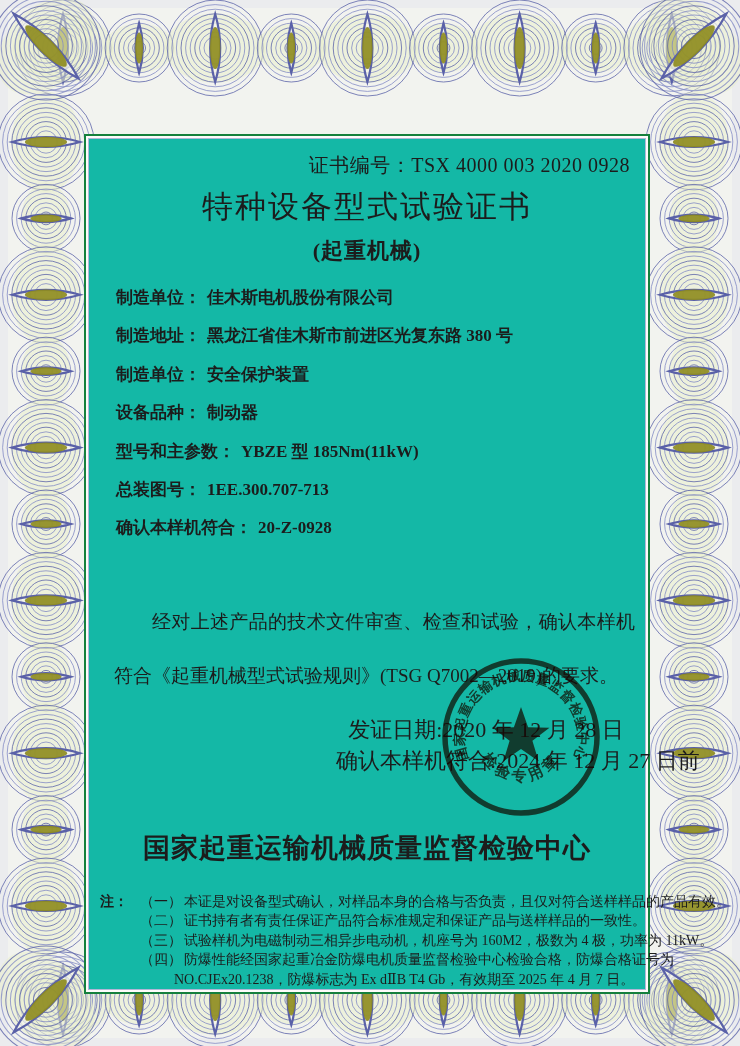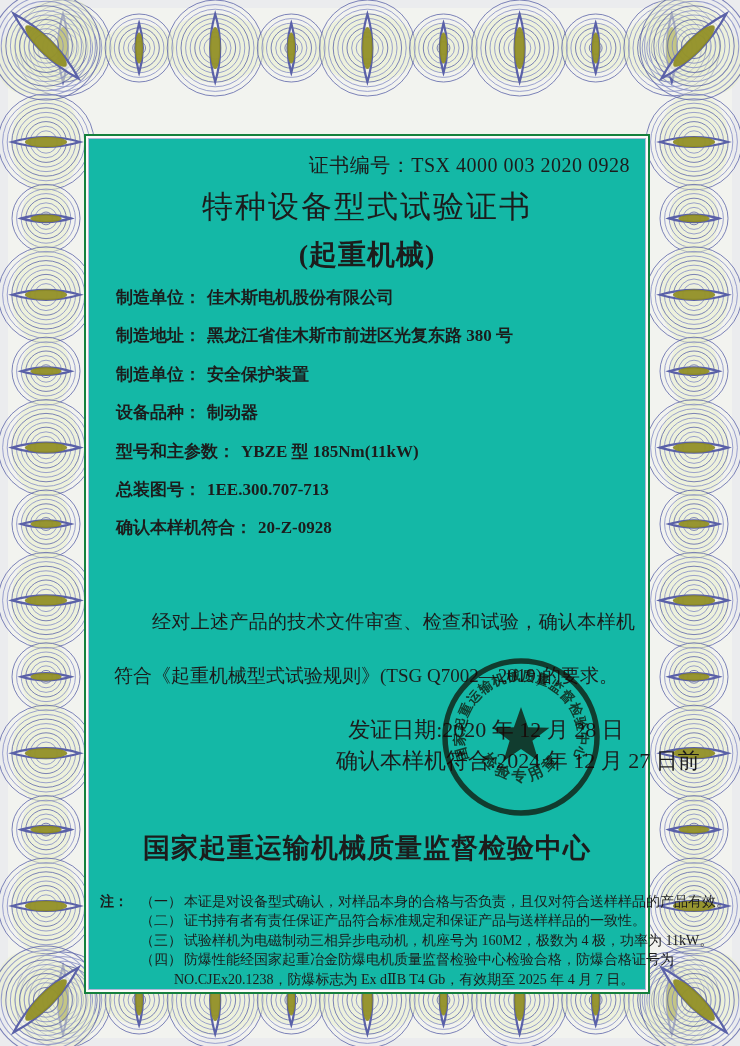--- a/index.html
+++ b/index.html
@@ -21,21 +21,21 @@
   .cert-no{
     position:absolute;top:16px;right:18px;font-size:20px;
     letter-spacing:0.5px;white-space:nowrap;
   }
   .title{
     position:absolute;top:50px;left:0;width:100%;text-align:center;
     font-size:31px;font-weight:normal;letter-spacing:2px;margin:0;
   }
   .subtitle{
     position:absolute;top:100px;left:0;width:100%;text-align:center;
-    font-size:28px;font-weight:bold;letter-spacing:1px;
+    font-size:22px;font-weight:bold;letter-spacing:1px;
   }
   .fields{position:absolute;top:143px;left:30px;right:24px;}
   .field-row{height:38.4px;line-height:38.4px;font-size:17px;font-weight:700;white-space:nowrap;}
   .f-label{margin-right:6px;}
   .statement{
     position:absolute;top:459px;left:28px;right:13px;margin:0;
     font-size:19px;line-height:54px;text-indent:2em;text-align:justify;
     font-weight:500;
   }
   .dates{

